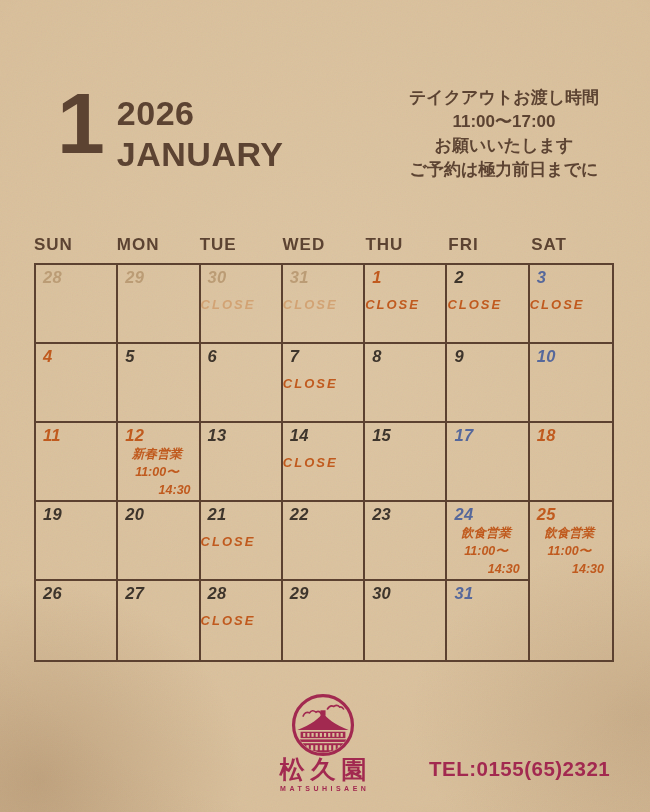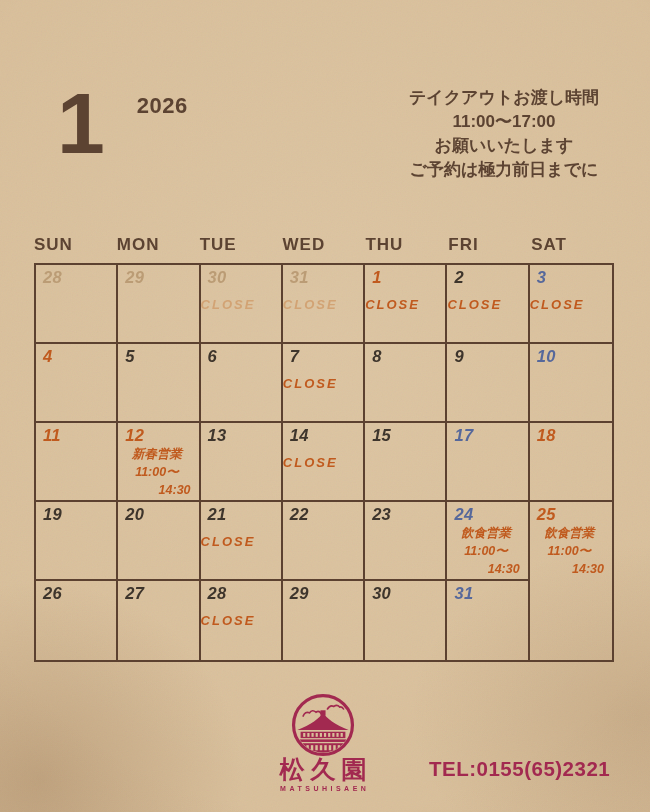--- a/index.html
+++ b/index.html
@@ -14,21 +14,21 @@
   .vignette{
     position:absolute; inset:0; pointer-events:none;
     background:
       radial-gradient(45% 35% at 6% 96%, rgba(110,70,35,.22), rgba(110,70,35,0) 70%),
       radial-gradient(50% 30% at 98% 88%, rgba(110,70,35,.14), rgba(110,70,35,0) 70%),
       radial-gradient(120% 105% at 50% 42%, rgba(255,246,228,.10) 0%, rgba(120,80,40,0) 55%, rgba(110,70,35,.16) 100%);
   }
   
   .title-row{position:absolute; left:57px; top:84px; display:flex; gap:15px; align-items:flex-start;}
   .month-num{font-size:86px; line-height:.92; letter-spacing:-3px;}
-  .ym{padding-top:9px; font-size:22px; line-height:1.22; letter-spacing:.5px;margin-left:20px;}
+  .ym{padding-top:9px; font-size:34px; line-height:1.22; letter-spacing:.5px;}
   .notice{
     position:absolute; right:20px; top:86px; width:252px;
     text-align:center; font-size:17px; line-height:1.42;
   }
   
   .weekdays{
     position:absolute; left:34px; top:235px; width:580px;
     display:grid; grid-template-columns:repeat(7,1fr);
     font-size:17px; letter-spacing:1px;
   }
@@ -81,20 +81,21 @@
         <feTurbulence type="fractalNoise" baseFrequency="0.8" numOctaves="2" stitchTiles="stitch"></feTurbulence>
       </filter>
     <rect width="650" height="812" filter="url(#nz)"></rect>
   </svg>
   <div class="vignette"></div>
 
   <div class="title-row">
     <div class="month-num">1</div>
     <div class="ym">
       <div>2026</div>
+      <div>JANUARY</div>
     </div>
   </div>
 
   <div class="notice">
       <div>テイクアウトお渡し時間</div>
       <div>11:00〜17:00</div>
       <div>お願いいたします</div>
       <div>ご予約は極力前日までに</div>
     </div>
 

